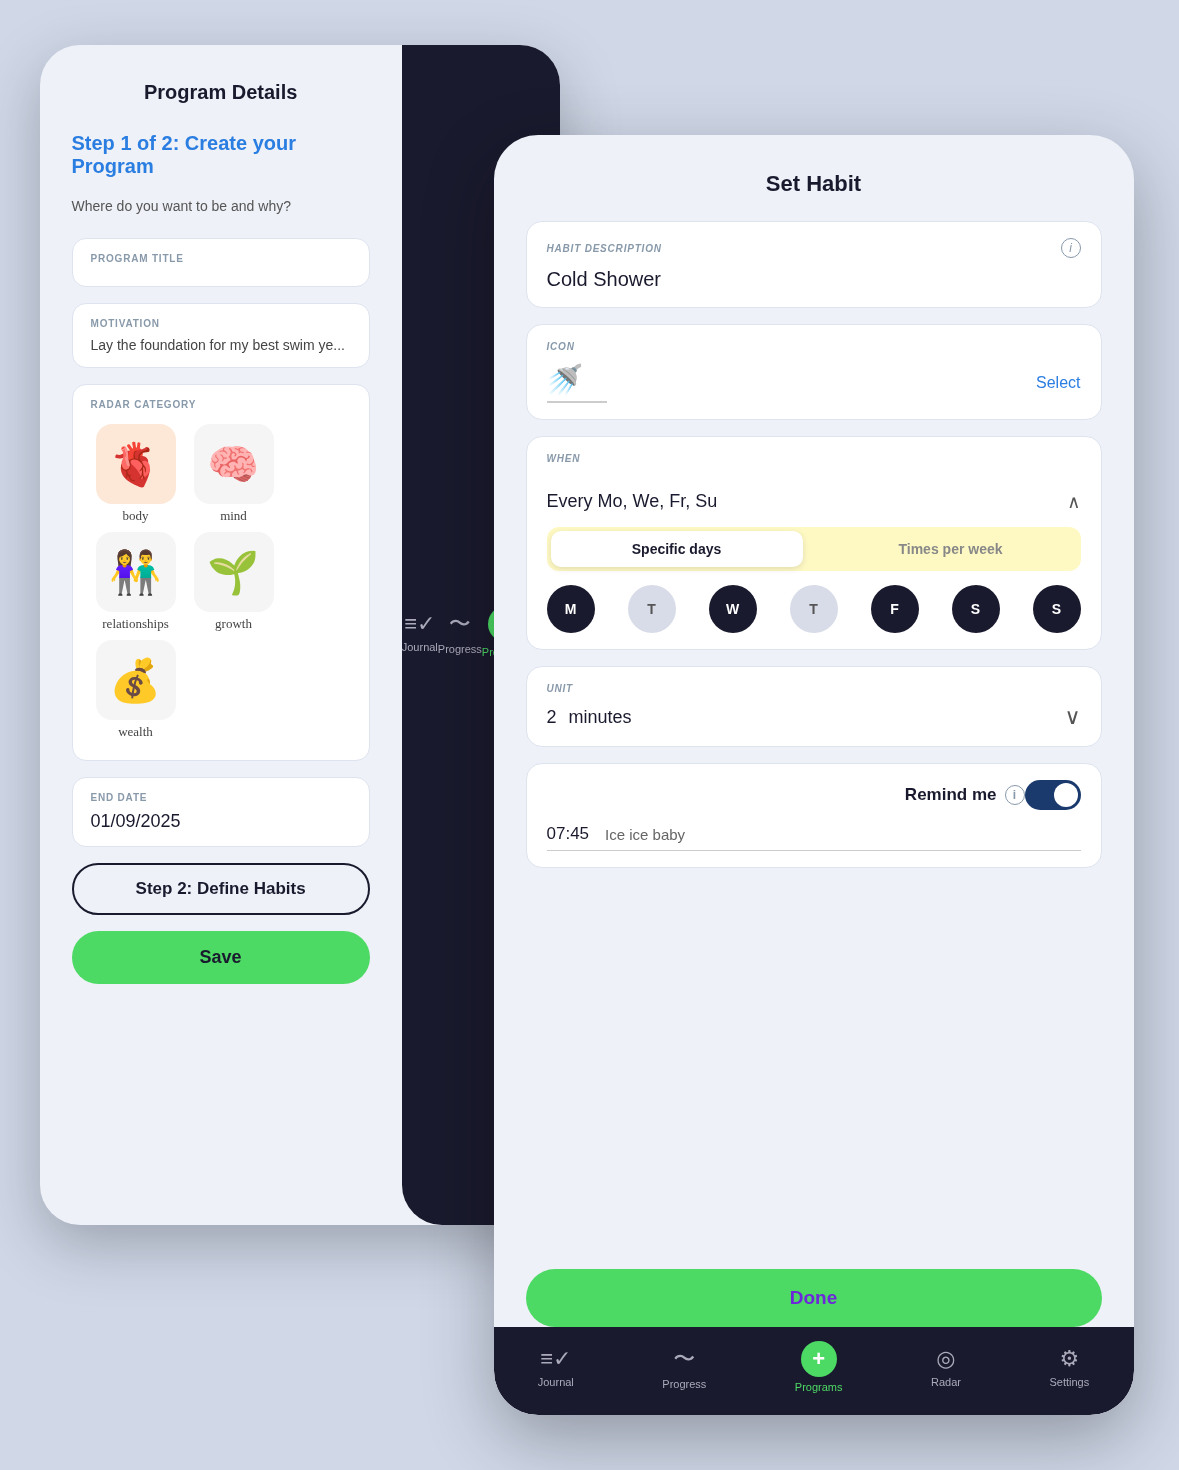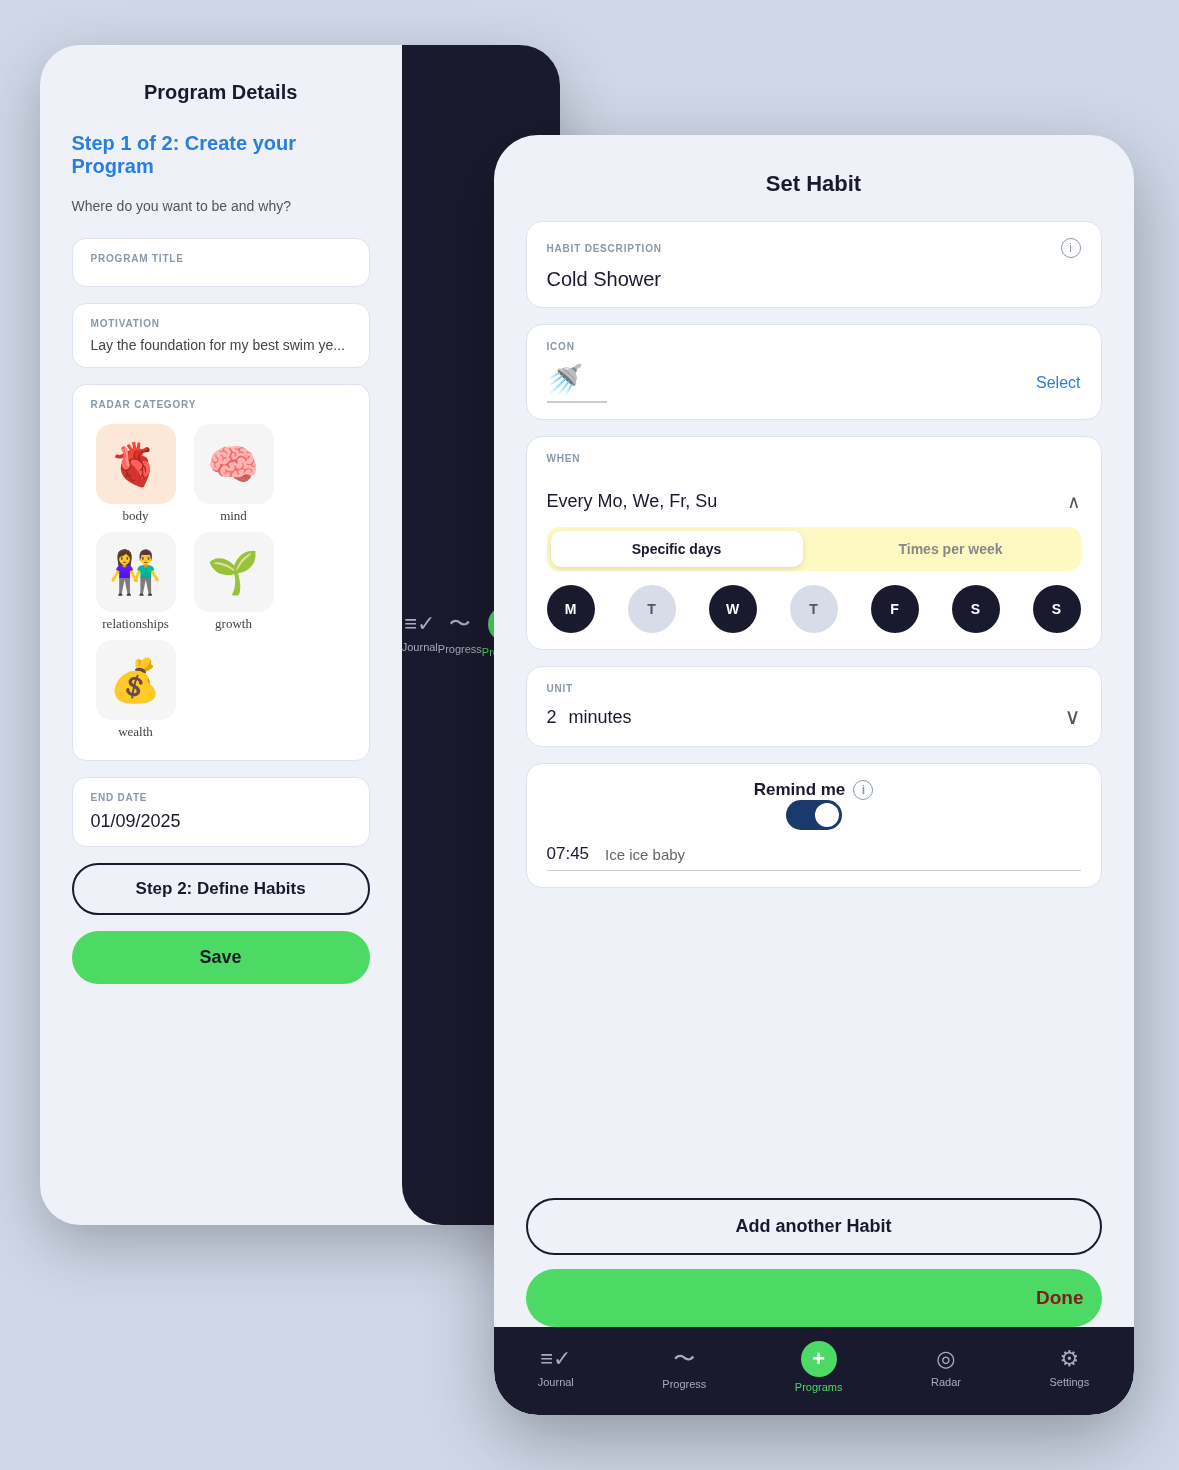--- a/index.html
+++ b/index.html
@@ -229,20 +229,21 @@
       padding: 16px 20px;
       margin-bottom: 16px;
       border: 1px solid #dde3ef;
     }
 
     .habit-field-header {
       display: flex;
       justify-content: space-between;
       align-items: center;
       margin-bottom: 10px;
+      font-style: italic;
     }
 
     .habit-field-label {
       font-size: 10px;
       font-weight: 700;
       color: #8899aa;
       letter-spacing: 0.8px;
       text-transform: uppercase;
     }
 
@@ -367,23 +368,22 @@
       align-items: center;
       gap: 12px;
       font-size: 18px;
       color: #1a1a2e;
     }
 
     
     .remind-row {
       display: flex;
       align-items: center;
-      justify-content: center;
+      justify-content: flex-end;
       margin-bottom: 14px;
-      flex-direction: column;
     }
 
     .remind-left {
       display: flex;
       align-items: center;
       gap: 8px;
       font-size: 17px;
       font-weight: 700;
       color: #1a1a2e;
     }
@@ -436,24 +436,24 @@
       font-size: 18px;
       font-weight: 700;
       color: #1a1a2e;
       margin: 0 32px 14px;
     }
 
     .done-btn {
       background: #4cd964;
       border-radius: 50px;
       padding: 18px;
-      text-align: right;
+      text-align: center;
       font-size: 19px;
       font-weight: 700;
-      color: #7f1d1d;
+      color: #6d28d9;
       margin: 0 32px;
     }
 
     
     .bottom-nav-front {
       background: #1a1a2e;
       display: flex;
       justify-content: space-around;
       align-items: center;
       padding: 14px 0 22px;
@@ -634,23 +634,20 @@
           </div>
         </div>
         <div class="time-row">
           <span class="time-val">07:45</span>
           <span class="reminder-text">Ice ice baby</span>
         </div>
       </div>
 
     </div>
 
-    <div class="add-habit-btn">
-      <span>Add another Habit</span>
-    </div>
 
     <div class="done-btn">
       <span>Done</span>
     </div>
 
     <div class="bottom-nav-front">
       <div class="nav-item">
         <span class="nav-icon">≡✓</span>
         <span class="nav-label">Journal</span>
       </div>

